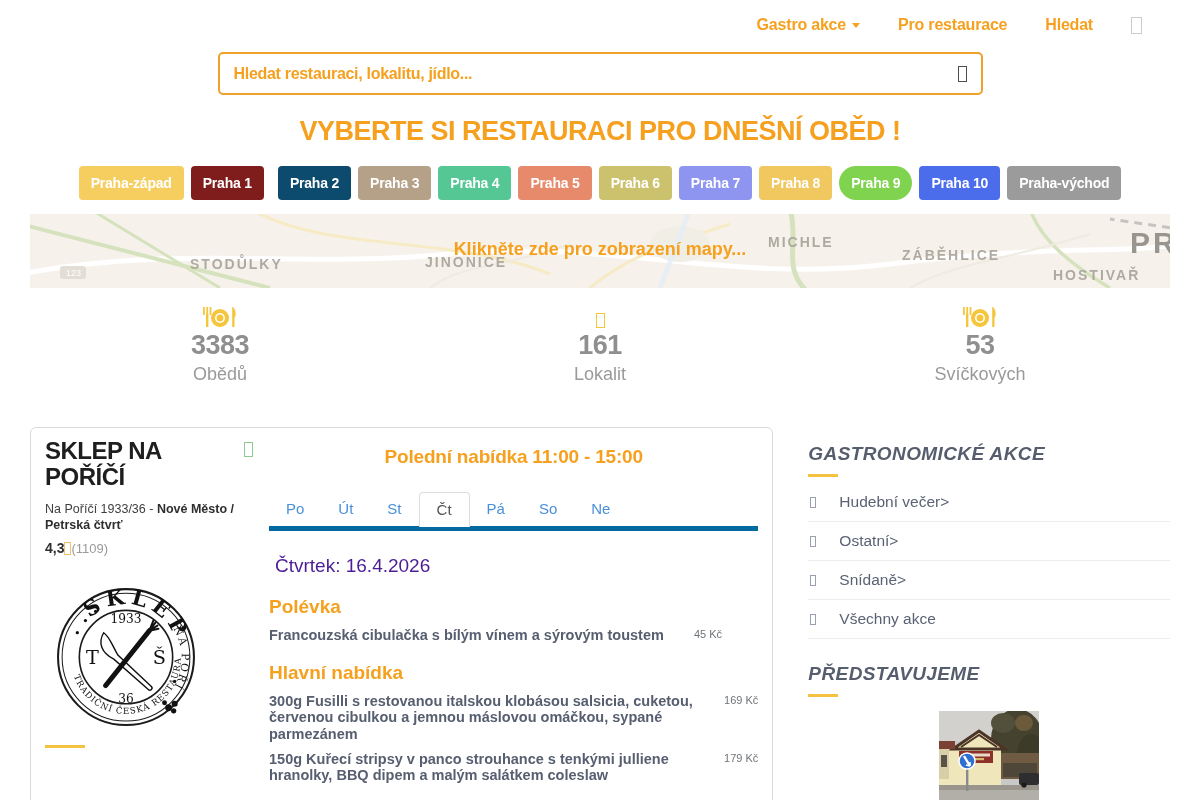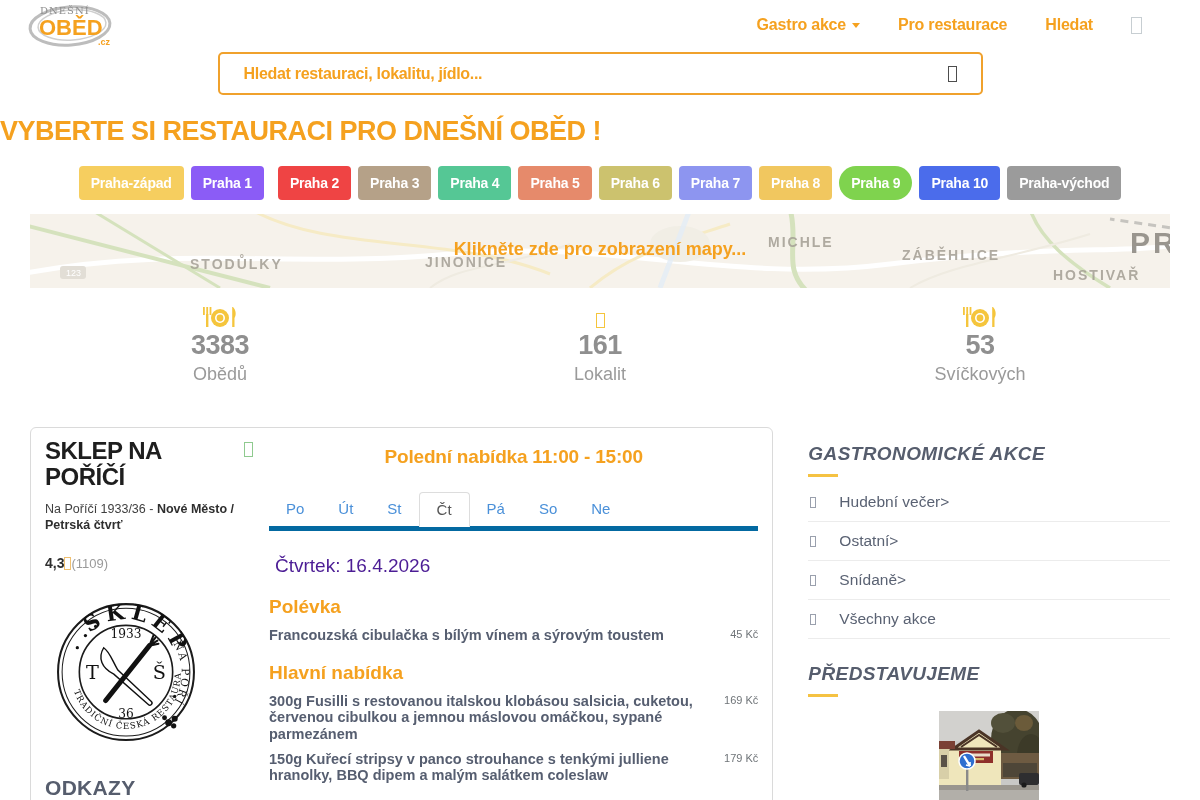--- a/index.html
+++ b/index.html
@@ -10,28 +10,28 @@
   
   .header { position:relative; height:48px; }
   .logo { position:absolute; left:26px; top:2px; }
   .nav { position:absolute; right:58px; top:16px; display:flex; align-items:flex-end; gap:38px; }
   .nav-link { color:#F5A11F; font-weight:bold; font-size:16px; letter-spacing:-0.2px; cursor:pointer; display:flex; align-items:center; gap:6px; }
   .caret { width:0; height:0; border-left:4px solid transparent; border-right:4px solid transparent; border-top:5px solid #F5A11F; display:inline-block; }
   .hdr-glyph { color:#C7CED2; width:11px; height:17px; }
 
   
   .searchbar { width:765px; height:43px; margin:4px auto 0; border:2px solid #F0A12C; border-radius:5px;
-    display:flex; align-items:center; padding:0 24px; }
+    display:flex; align-items:center; padding:0 14px; }
   .searchbar input { flex:1; border:none; outline:none; font-size:16px; font-weight:bold; color:#F5A11F;
     letter-spacing:-0.3px; font-family:inherit; }
   .searchbar input::placeholder { color:#F5A11F; opacity:1; }
   .search-icon { color:#4d4d4d; width:9px; height:16px; }
 
   
-  .hero-title { margin-top:21px; text-align:left; color:#F5A11F; font-size:27px; font-weight:bold; letter-spacing:-0.5px; }
+  .hero-title { margin-top:21px; text-align:center; color:#F5A11F; font-size:27px; font-weight:bold; letter-spacing:-0.5px; }
 
   
   .districts { margin-top:19px; display:flex; justify-content:center; gap:7px; }
   .district-btn { color:#fff; font-weight:bold; font-size:14px; padding:9px 12px; border-radius:4px;
     letter-spacing:-0.2px; cursor:pointer; white-space:nowrap; }
 
   
   .map { position:relative; margin:14px 30px 0; height:74px; overflow:hidden; background:#EFE9DD; }
   .map svg { position:absolute; inset:0; }
   .map-label { position:absolute; color:#A39E94; font-size:14px; letter-spacing:2px; font-weight:bold; opacity:.85; }
@@ -47,63 +47,54 @@
 
   
   .main { margin:42px 30px 0; display:flex; gap:20px; align-items:flex-start; }
   .card { width:750px; border:1px solid #DADADA; border-radius:6px; padding:10px 14px; display:flex; gap:16px; min-height:600px; }
   .card-left { width:208px; flex-shrink:0; }
   .rest-title-row { display:flex; align-items:flex-start; }
   .rest-title { font-size:24px; font-weight:bold; color:#1e1e1e; line-height:1.08; letter-spacing:-0.5px; }
   .fav-glyph { color:#8FCA8F; width:9px; height:15px; margin-left:auto; margin-top:4px; }
   .rest-addr { margin-top:12px; font-size:12.5px; color:#3f3f3f; line-height:1.26; }
   .rest-addr b { color:#2e2e2e; }
-  .rating-row { margin-top:22px; font-size:13px; color:#9A9A9A; display:flex; align-items:center; }
+  .rating-row { margin-top:7px; font-size:13px; color:#9A9A9A; display:flex; align-items:center; }
   .rating-val { font-size:14px; font-weight:bold; color:#2e2e2e; }
   .star-glyph { color:#F0C070; width:7px; height:13px; }
   .stamp { margin-top:24px; width:142px; margin-left:10px; }
   .links-heading { margin-top:25px; font-size:21px; font-weight:bold; color:#565D6D; letter-spacing:0.3px; }
   .accent-bar { width:40px; height:3px; background:#F5C242; margin-top:9px; }
 
   
   .card-right { flex:1; }
   .menu-header { text-align:center; color:#F5A11F; font-size:19px; font-weight:600; margin-top:8px; letter-spacing:-0.2px; }
   .tabs { margin-top:24px; display:flex; border-bottom:5px solid #0369a1; }
   .tab { padding:8px 17px; font-size:15px; color:#4A90D9; cursor:pointer; margin-bottom:-1px; }
   .tab.active { color:#555; background:#fff; border:1px solid #DDD; border-bottom-color:#fff; border-radius:4px 4px 0 0; }
   .menu-date { margin-top:24px; font-size:19px; color:#4c1d95; padding-left:6px; }
   .menu-section-title { margin-top:19px; font-size:19px; font-weight:bold; color:#F5A11F; }
-  .dish-row { display:flex; justify-content:space-between; gap:4px; margin-top:9px; }
+  .dish-row { display:flex; justify-content:flex-start; gap:30px; margin-top:9px; }
   .dish-name { font-size:14.5px; font-weight:bold; color:#565E70; line-height:1.12; max-width:440px; }
   .dish-price { font-size:11px; color:#6F7478; white-space:nowrap; padding-top:1px; }
 
   
   .sidebar { width:380px; padding:16px 0 0 15px; }
   .side-heading { font-size:19px; font-weight:bold; color:#565D6D; letter-spacing:0.4px;font-style:italic; }
   .accent-bar.small { width:30px; }
   .event-list { margin-top:6px; }
   .event-row { display:flex; align-items:center; gap:23px; padding:10px 2px; border-bottom:1px solid #ECECEC;
     color:#5A6273; font-size:15.5px; cursor:pointer; }
   .event-bullet { width:6px; height:11px; color:#9AA0AD; }
   .featured-heading { margin-top:24px; }
   .featured-photo { width:100px; height:93px; margin:14px auto 0; display:block; cursor:pointer; }
 </style>
 </head>
 <body>
 
 <div class="header">
-  <div class="logo">
-    <svg width="96" height="46" viewBox="0 0 96 46">
-      <ellipse cx="44" cy="24" rx="40" ry="19" fill="none" stroke="#BDBDBD" stroke-width="3" transform="rotate(-4 44 24)"></ellipse>
-      <ellipse cx="46" cy="23" rx="34" ry="15" fill="none" stroke="#CFCFCF" stroke-width="1.5" transform="rotate(-4 46 23)"></ellipse>
-      <text x="14" y="12" font-size="10" fill="#8C8C8C" font-family="'DejaVu Serif',serif" letter-spacing="1">DNEŠNÍ</text>
-      <text x="13" y="33" font-size="22" font-weight="bold" fill="#F5A11F" font-family="'Liberation Sans',sans-serif">OBĚD</text>
-      <text x="72" y="43" font-size="9" font-weight="bold" fill="#F5A11F">.cz</text>
-    </svg>
-  </div>
   <div class="nav">
     <span class="nav-link">
       <span>Gastro akce</span>
       <span class="caret"></span>
     </span>
     <span class="nav-link">
       <span>Pro restaurace</span>
     </span>
     <span class="nav-link">
       <span>Hledat</span>
@@ -114,22 +105,22 @@
 
 <div class="searchbar">
   <input type="text" placeholder="Hledat restauraci, lokalitu, jídlo..." style="">
   <span class="tofu search-icon"></span>
 </div>
 
 <div class="hero-title">VYBERTE SI RESTAURACI PRO DNEŠNÍ OBĚD !</div>
 
 <div class="districts">
   <span class="district-btn" style="background-color: rgb(246, 206, 95);">Praha-západ</span>
-  <span class="district-btn" style="background-color: #8b5cf6;">Praha 1</span>
-  <span class="district-btn" style="background-color: #ef4444; margin-left: 7px;">Praha 2</span>
+  <span class="district-btn" style="background-color: #7f1d1d;">Praha 1</span>
+  <span class="district-btn" style="background-color: #0c4a6e; margin-left: 7px;">Praha 2</span>
   <span class="district-btn" style="background-color: rgb(181, 161, 136);">Praha 3</span>
   <span class="district-btn" style="background-color: rgb(85, 199, 149);">Praha 4</span>
   <span class="district-btn" style="background-color: rgb(230, 138, 107);">Praha 5</span>
   <span class="district-btn" style="background-color: rgb(204, 194, 110);">Praha 6</span>
   <span class="district-btn" style="background-color: rgb(141, 149, 240);">Praha 7</span>
   <span class="district-btn" style="background-color: rgb(241, 199, 95);">Praha 8</span>
   <span class="district-btn" style="background-color: rgb(127, 211, 78); border-radius: 17px;">Praha 9</span>
   <span class="district-btn" style="background-color: rgb(75, 108, 235);">Praha 10</span>
   <span class="district-btn" style="background-color: rgb(155, 155, 155);">Praha-východ</span>
 </div>
@@ -250,21 +241,20 @@
         <text x="70" y="121" text-anchor="middle" font-family="'DejaVu Serif',serif" font-size="12" fill="#111">36</text>
         <path d="M93,50 L50,104" stroke="#111" stroke-width="5" stroke-linecap="round"></path>
         <path d="M93,50 l6,-8 M93,50 l8,-5 M93,50 l9,-2 M93,50 l4,-10" stroke="#111" stroke-width="2" stroke-linecap="round"></path>
         <path d="M48,52 C42,62 46,72 58,78 L92,108 C94,110 97,107 95,105 L62,74 C56,64 54,56 48,52 Z" fill="none" stroke="#111" stroke-width="1.4"></path>
         <circle cx="112" cy="126" r="3.4" fill="#111"></circle>
           <circle cx="118" cy="122" r="3" fill="#111"></circle>
         <circle cx="117" cy="129" r="2.6" fill="#111"></circle>
           <circle cx="108" cy="121" r="2.4" fill="#111"></circle>
       </svg>
 
-      <div class="links-heading">ODKAZY</div>
       <div class="accent-bar"></div>
       
     </div>
 
     <div class="card-right">
       <div class="menu-header">Polední nabídka 11:00 - 15:00</div>
       <div class="tabs">
         <span class="tab">Po</span>
         <span class="tab">Út</span>
         <span class="tab">St</span>

